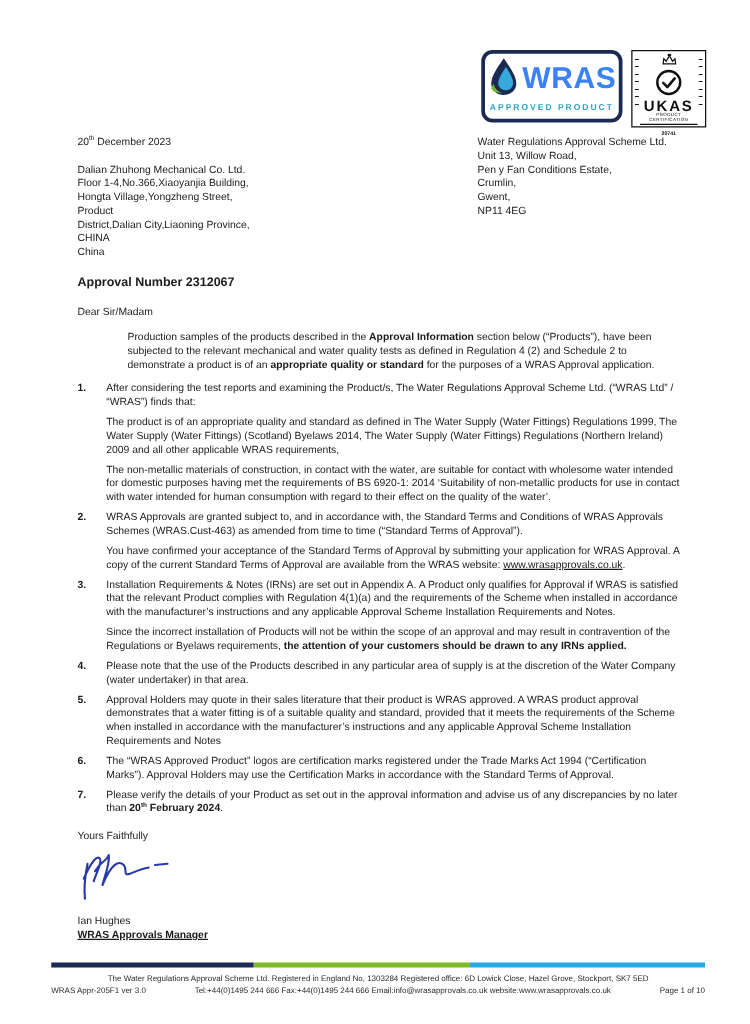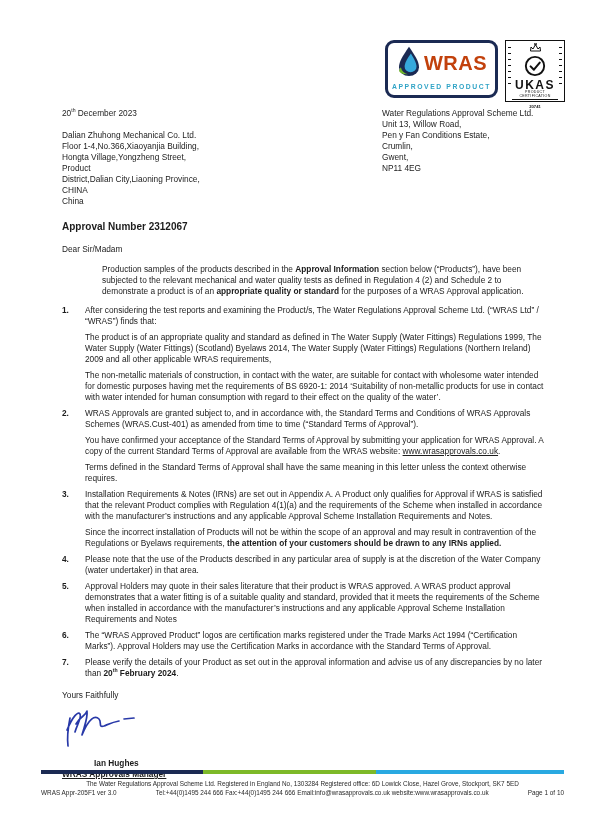--- a/index.html
+++ b/index.html
@@ -15,21 +15,21 @@
   sup { font-size:0.62em; line-height:0; vertical-align:super; }
 
   
   .logos { position:absolute; top:40px; right:35px; display:flex; align-items:flex-start; gap:7px; }
   .wras-box {
     width:113px; height:58px; border:3px solid #1b2a53; border-radius:9px;
     display:flex; flex-direction:column; align-items:center; justify-content:center;
     padding:3px 4px; background:#fff;
   }
   .wras-top { display:flex; align-items:center; gap:2px; }
-  .wras-word { font-weight:bold; font-size:20px; letter-spacing:0.5px; color:#c2410c; line-height:24px; }
+  .wras-word { font-weight:bold; font-size:24px; letter-spacing:0.5px; color:#3b82f6; line-height:24px; }
   .wras-tag { font-weight:bold; font-size:6.8px; letter-spacing:1.6px; color:#2fa3c6; margin-top:2px; white-space:nowrap; }
   .ukas-box {
     width:60px; height:62px; border:1.5px solid #111; background:#fff;
     display:flex; flex-direction:column; align-items:center; justify-content:flex-start;
     padding:2px 6px 1px; position:relative;
   }
   .ukas-ticks-l,.ukas-ticks-r {
     position:absolute; top:6px; bottom:14px; width:3px;
     background:repeating-linear-gradient(to bottom,#111 0,#111 1px,transparent 1px,transparent 6px);
   }
@@ -49,21 +49,21 @@
   .intro { margin-top:9px;margin-left:40px; }
   .numlist { margin-top:8px; }
   .li { display:flex; margin-top:5px; }
   .num { width:23px; flex:0 0 23px; }
   .libody { flex:1; }
   .libody p { margin-bottom:5px; }
   .libody p:last-child { margin-bottom:0; }
   .closing { margin-top:11px; }
   .sig { margin-top:5px; height:48px; }
   .sig svg { display:block; }
-  .sig-name { font-weight:bold; margin-top:4px;margin-left:32px; }
+  .sig-name { font-weight:normal; margin-top:4px; }
   .sig-title { font-weight:bold; text-decoration:underline; }
 
   
   .footer { position:absolute; left:41px; right:36px; bottom:22px; }
   .footer-bar { display:flex; height:4px; width:100%; }
   .footer-bar div { height:100%; }
   .footer-text1 { text-align:center; font-size:6.4px; line-height:8px; margin-top:6px; color:#2a2a2a; }
   .footer-row { display:flex; justify-content:space-between; align-items:baseline; font-size:6.4px; line-height:8px; color:#2a2a2a; margin-top:1px; }
   .footer-row .mid { flex:1; text-align:center; }
   .footer-row .left { white-space:nowrap; }
@@ -145,23 +145,22 @@
           <span class="num b">1.</span>
           <div class="libody">
             <p><span>After considering the test reports and examining the Product/s, The Water Regulations Approval Scheme Ltd. (“WRAS Ltd” / “WRAS”) finds that:</span></p>
             <p><span>The product is of an appropriate quality and standard as defined in The Water Supply (Water Fittings) Regulations 1999, The Water Supply (Water Fittings) (Scotland) Byelaws 2014, The Water Supply (Water Fittings) Regulations (Northern Ireland) 2009 and all other applicable WRAS requirements,</span></p>
             <p><span>The non-metallic materials of construction, in contact with the water, are suitable for contact with wholesome water intended for domestic purposes having met the requirements of BS 6920-1: 2014 ‘Suitability of non-metallic products for use in contact with water intended for human consumption with regard to their effect on the quality of the water’.</span></p>
           </div>
         </div>
         <div class="li">
           <span class="num b">2.</span>
           <div class="libody">
-            <p><span>WRAS Approvals are granted subject to, and in accordance with, the Standard Terms and Conditions of WRAS Approvals Schemes (WRAS.Cust-401) as amended from time to time (“Standard Terms of Approval”).</span></p>
+            <p><span>WRAS Approvals are granted subject to, and in accordance with, the Standard Terms and Conditions of WRAS Approvals Schemes (WRAS.Cust-463) as amended from time to time (“Standard Terms of Approval”).</span></p>
             <p><span>You have confirmed your acceptance of the Standard Terms of Approval by submitting your application for WRAS Approval. A copy of the current Standard Terms of Approval are available from the WRAS website: </span><span class="u">www.wrasapprovals.co.uk</span><span>.</span></p>
-            <p><span>Terms defined in the Standard Terms of Approval shall have the same meaning in this letter unless the context otherwise requires.</span></p>
           </div>
         </div>
         <div class="li">
           <span class="num b">3.</span>
           <div class="libody">
             <p><span>Installation Requirements &amp; Notes (IRNs) are set out in Appendix A. A Product only qualifies for Approval if WRAS is satisfied that the relevant Product complies with Regulation 4(1)(a) and the requirements of the Scheme when installed in accordance with the manufacturer’s instructions and any applicable Approval Scheme Installation Requirements and Notes.</span></p>
             <p><span>Since the incorrect installation of Products will not be within the scope of an approval and may result in contravention of the Regulations or Byelaws requirements, </span><span class="b">the attention of your customers should be drawn to any IRNs applied.</span></p>
           </div>
         </div>
         <div class="li">

